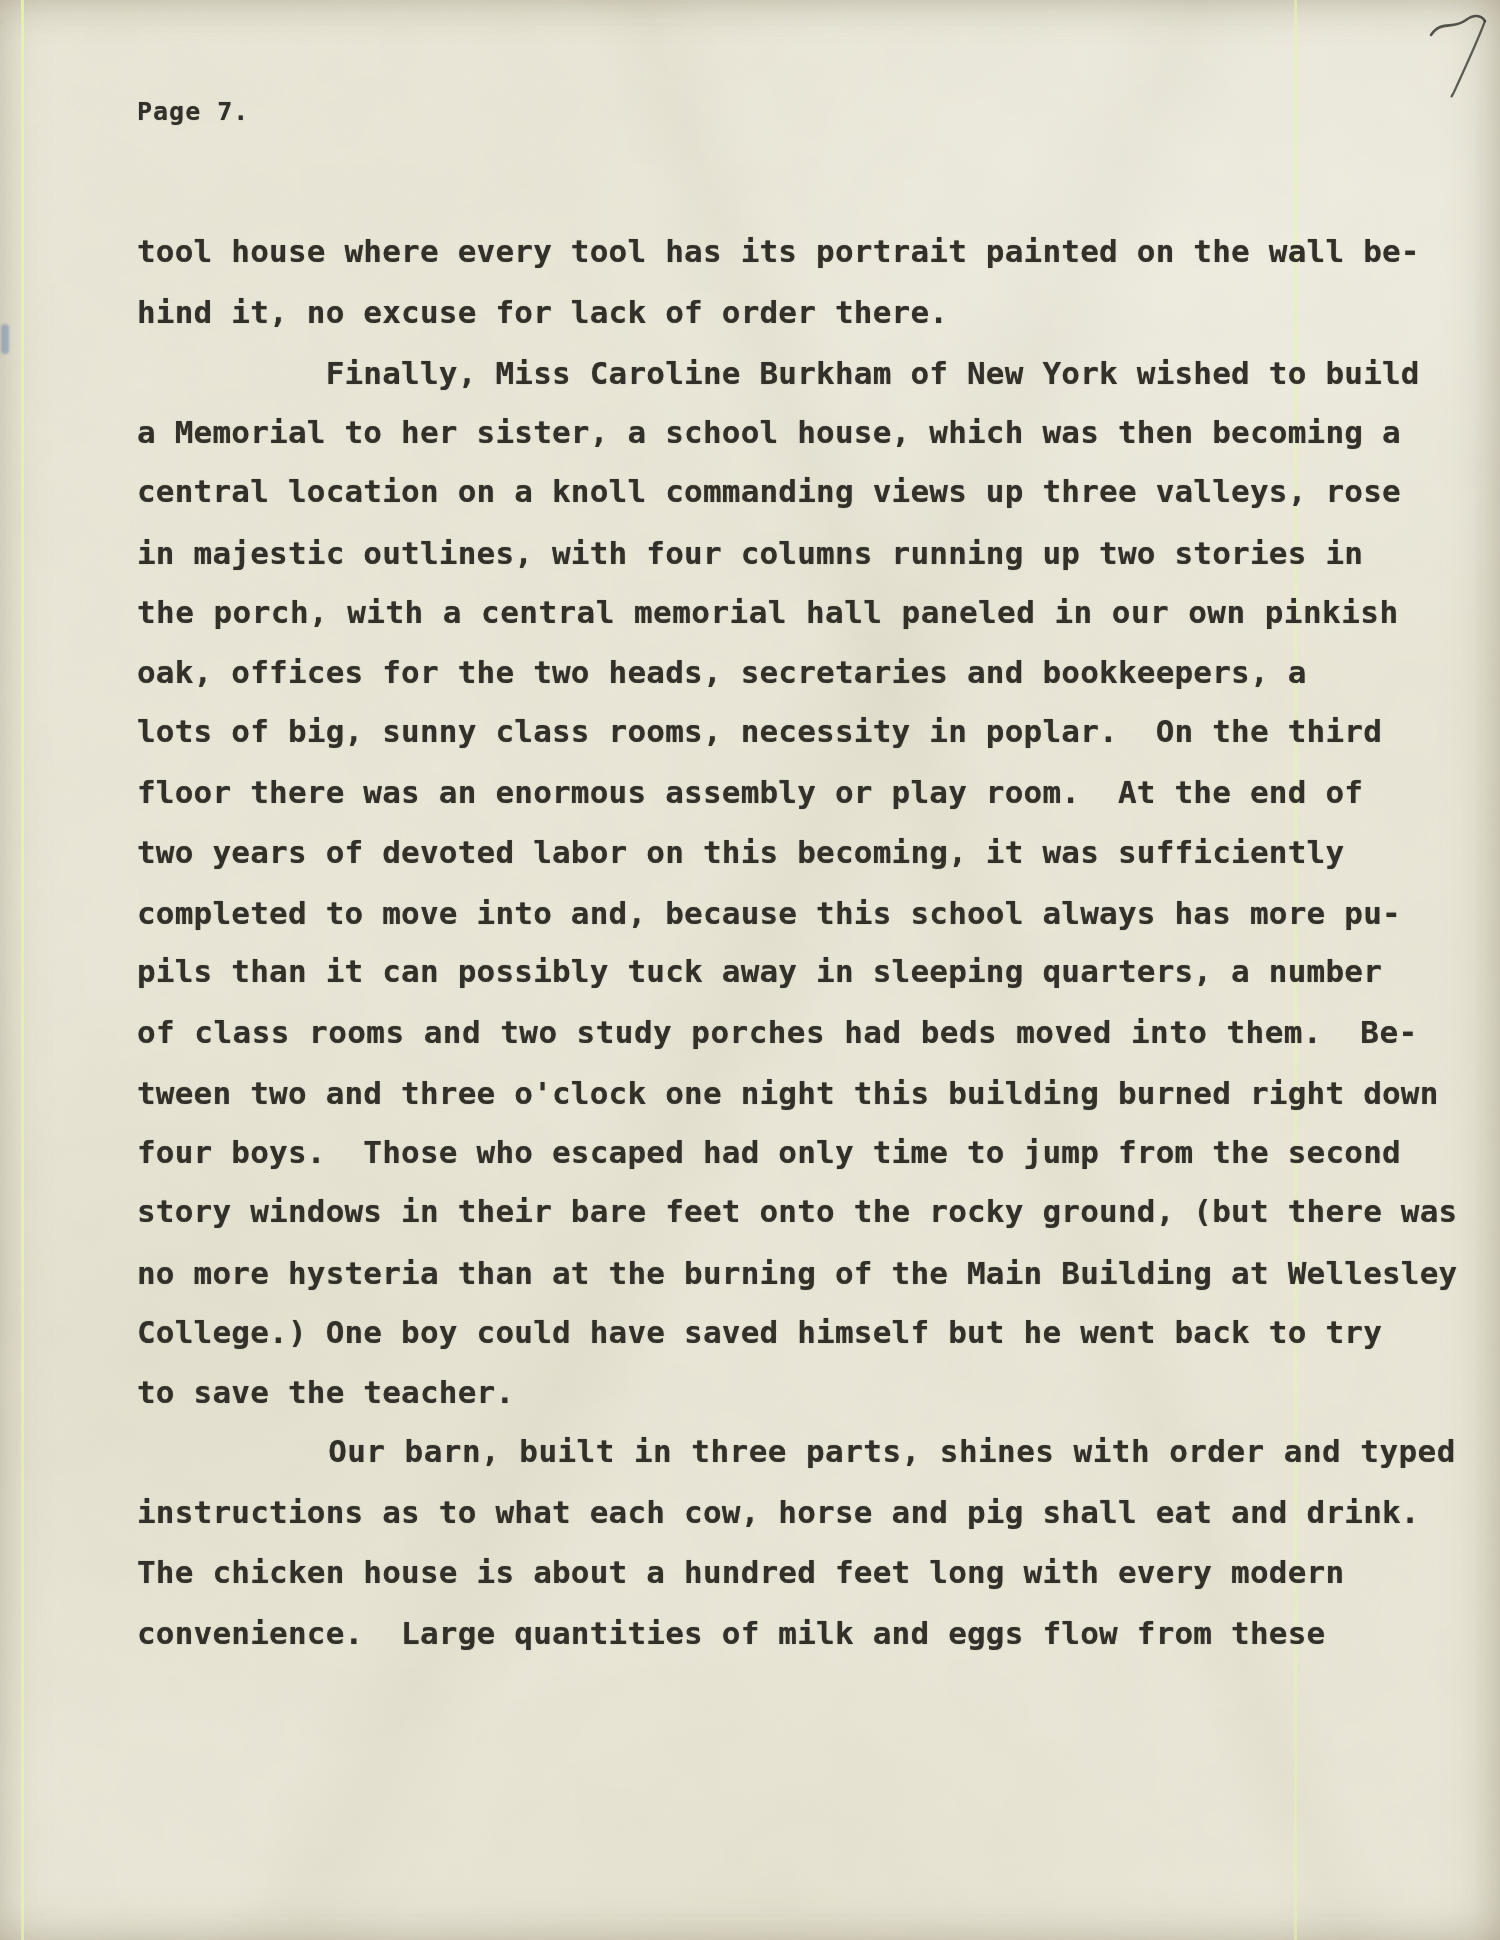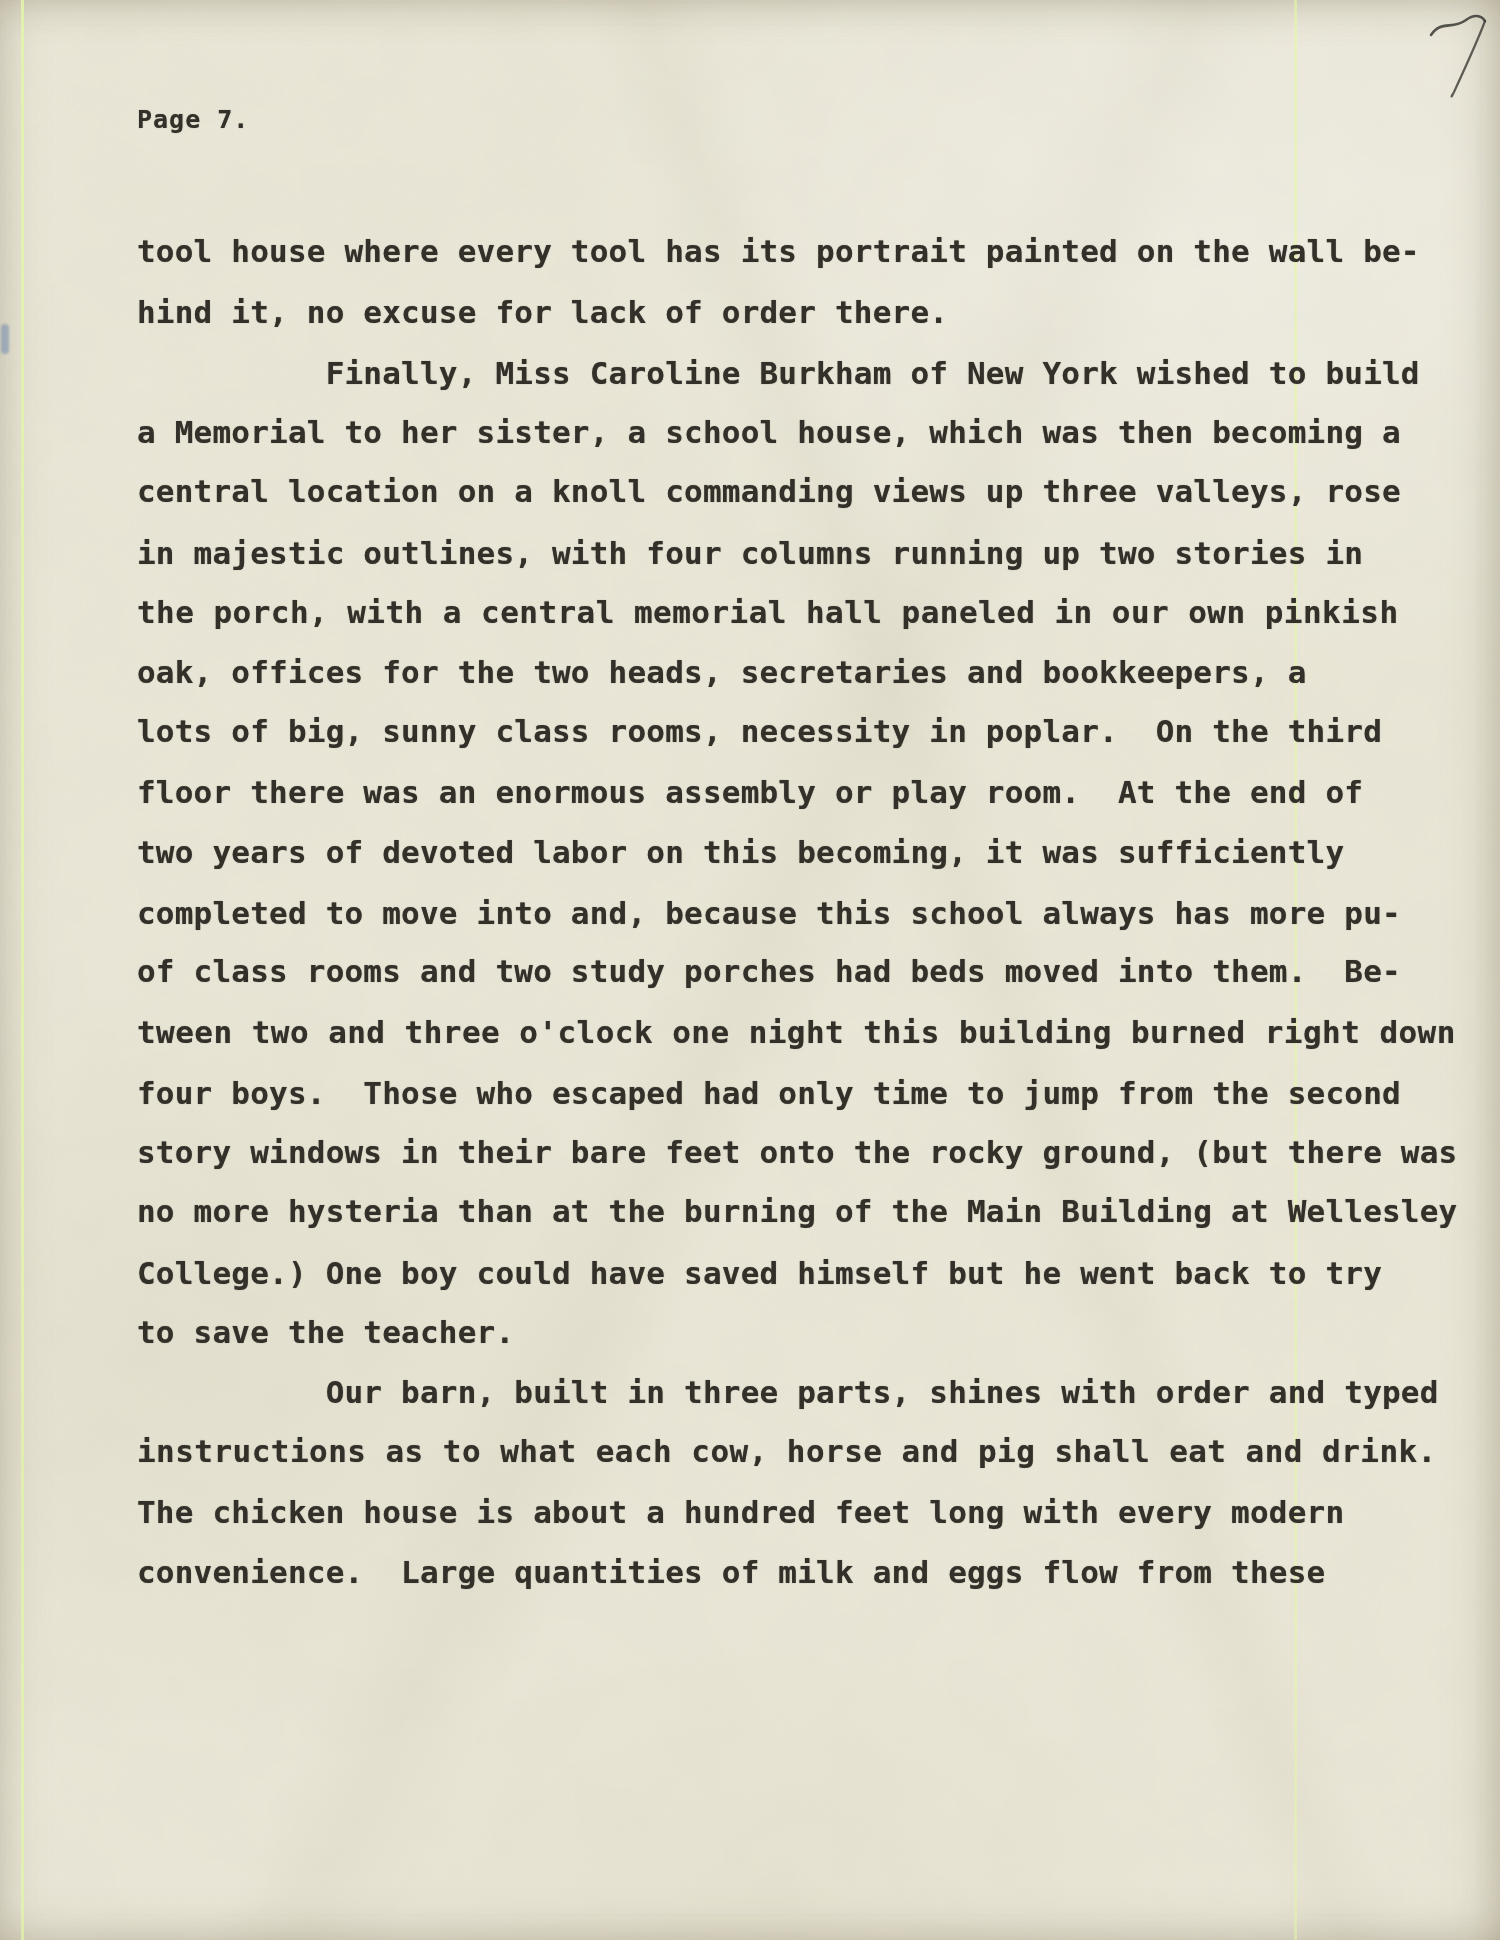--- a/index.html
+++ b/index.html
@@ -49,21 +49,21 @@
     top: 324px;
     width: 8px;
     height: 30px;
     border-radius: 4px;
     background: rgba(92,122,168,0.45);
     filter: blur(1px);
   }
   .page-title {
     position: absolute;
     left: 137px;
-    top: 105px;
+    top: 97px;
     font-size: 25px;
     font-weight: 700;
     letter-spacing: 1px;
     color: #33302a;
     text-shadow: 0 0 1px rgba(51,48,42,0.55);
     white-space: pre;
   }
   .text-block {
     position: absolute;
     left: 137px;
@@ -128,20 +128,21 @@
       <div class="line">          Finally, Miss Caroline Burkham of New York wished to build</div>
       <div class="line">a Memorial to her sister, a school house, which was then becoming a</div>
       <div class="line">central location on a knoll commanding views up three valleys, rose</div>
       <div class="line">in majestic outlines, with four columns running up two stories in</div>
       <div class="line">the porch, with a central memorial hall paneled in our own pinkish</div>
       <div class="line">oak, offices for the two heads, secretaries and bookkeepers, a</div>
       <div class="line">lots of big, sunny class rooms, necessity in poplar.  On the third</div>
       <div class="line">floor there was an enormous assembly or play room.  At the end of</div>
       <div class="line">two years of devoted labor on this becoming, it was sufficiently</div>
       <div class="line">completed to move into and, because this school always has more pu-</div>
+      <div class="line">pils than it can possibly tuck away in sleeping quarters, a number</div>
       <div class="line">of class rooms and two study porches had beds moved into them.  Be-</div>
       <div class="line">tween two and three o'clock one night this building burned right down</div>
       <div class="line">four boys.  Those who escaped had only time to jump from the second</div>
       <div class="line">story windows in their bare feet onto the rocky ground, (but there was</div>
       <div class="line">no more hysteria than at the burning of the Main Building at Wellesley</div>
       <div class="line">College.) One boy could have saved himself but he went back to try</div>
       <div class="line">to save the teacher.</div>
       <div class="line">          Our barn, built in three parts, shines with order and typed</div>
       <div class="line">instructions as to what each cow, horse and pig shall eat and drink.</div>
       <div class="line">The chicken house is about a hundred feet long with every modern</div>

